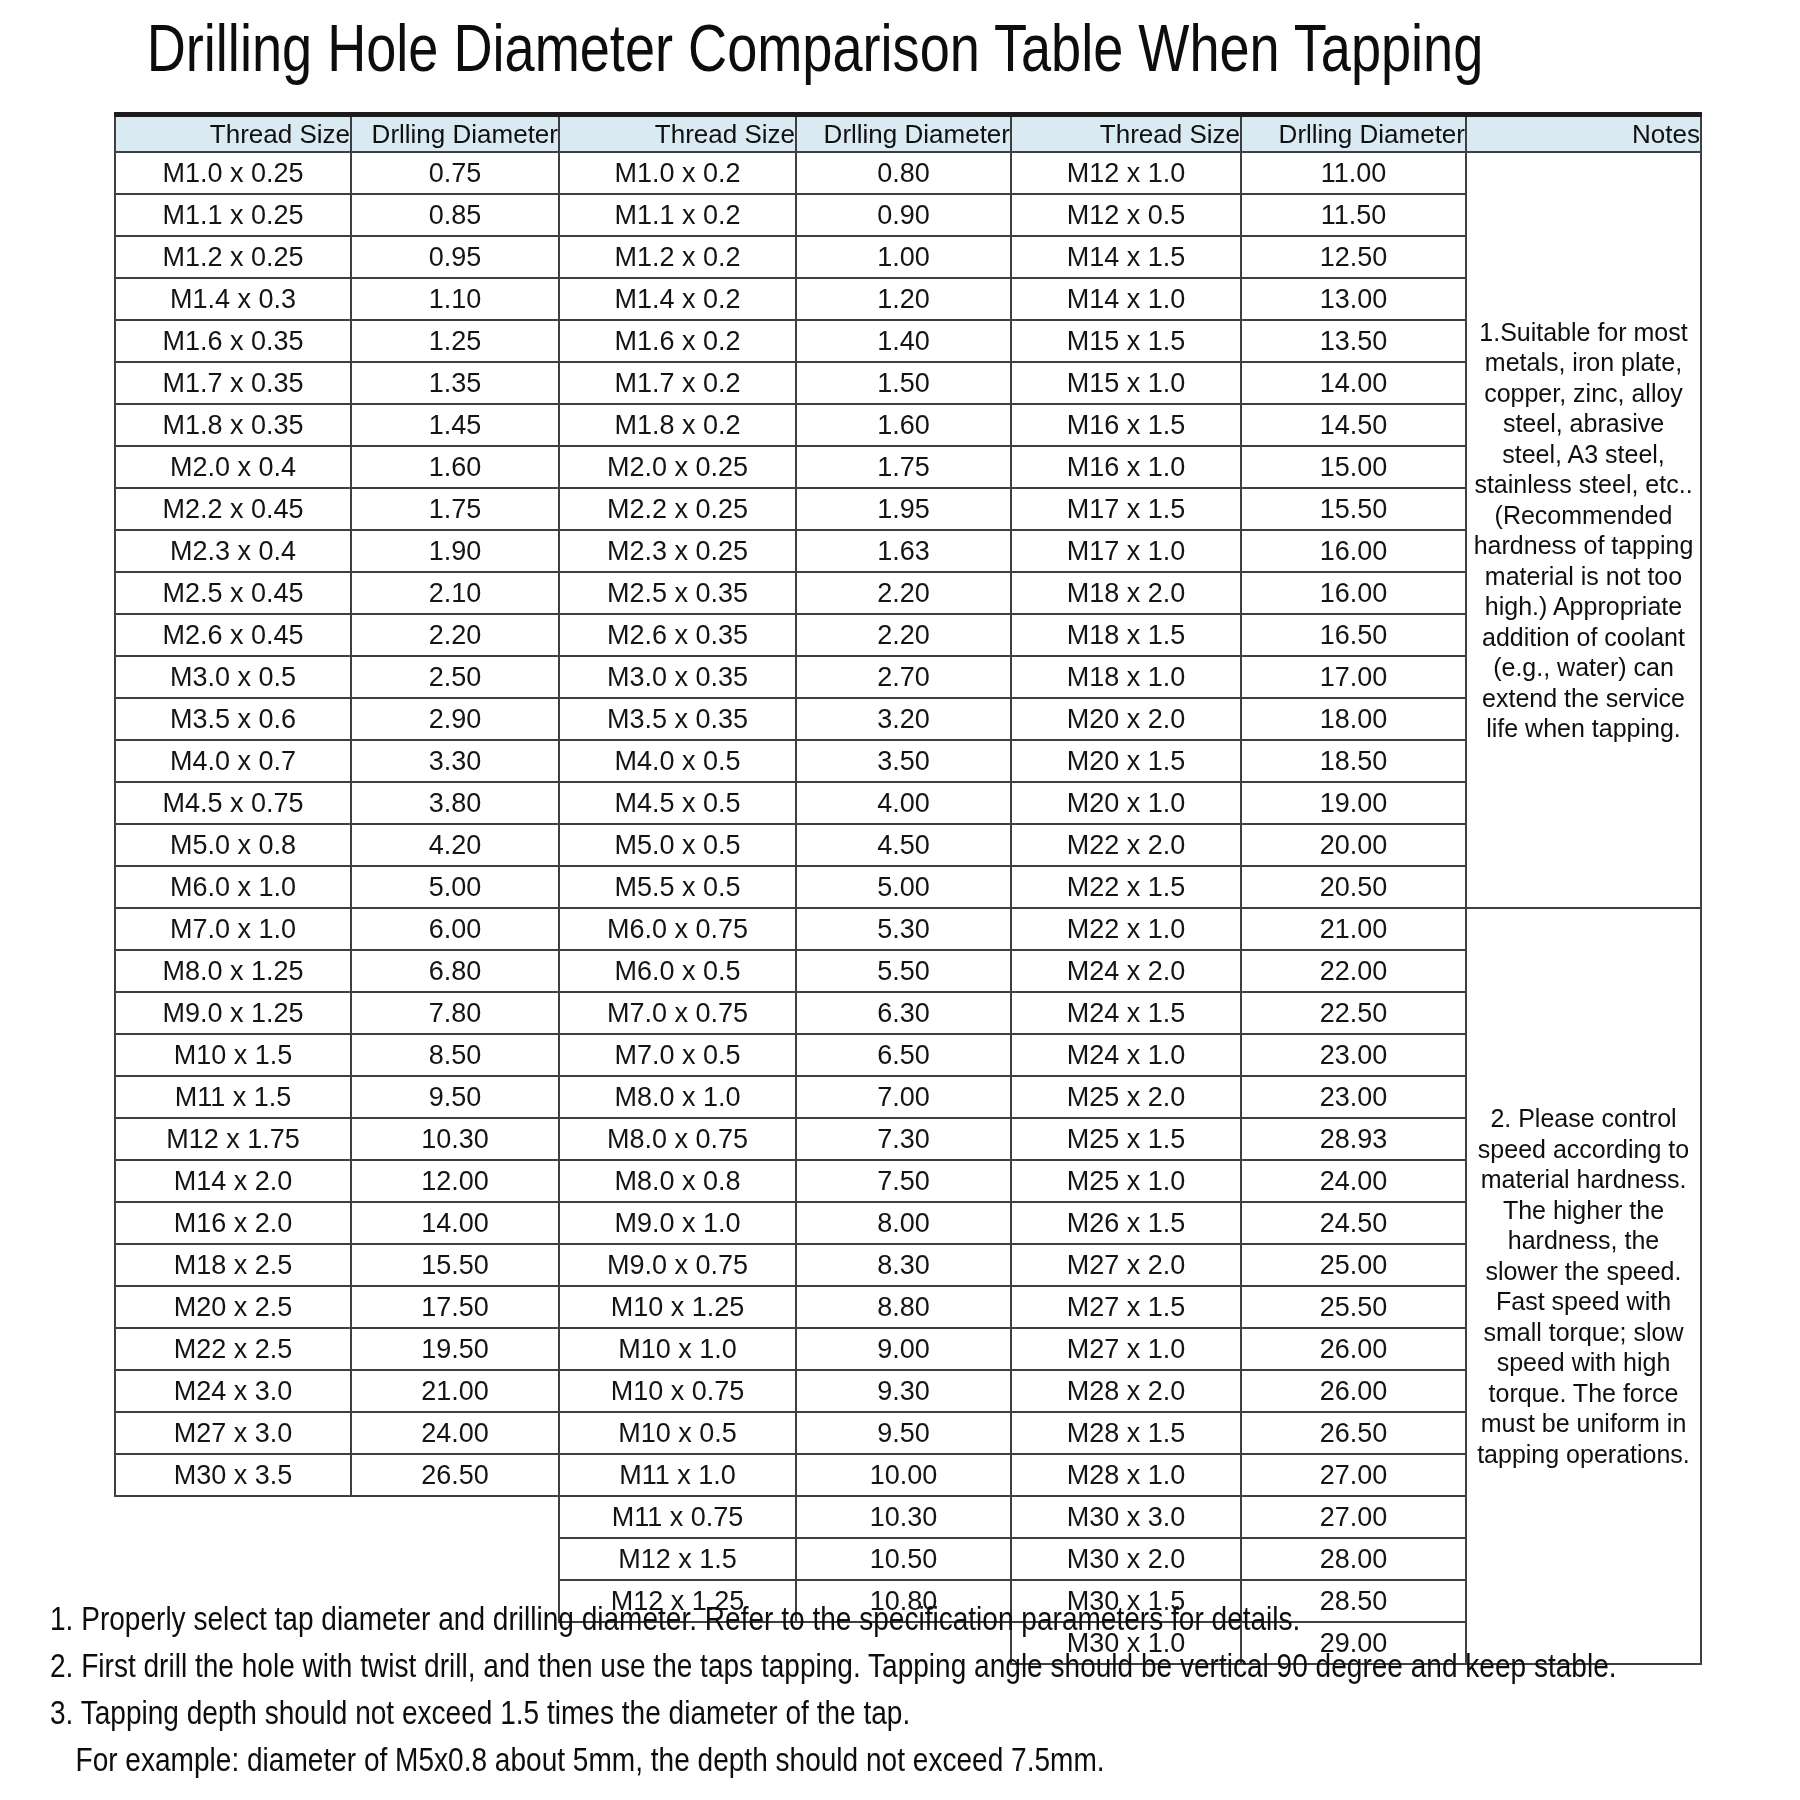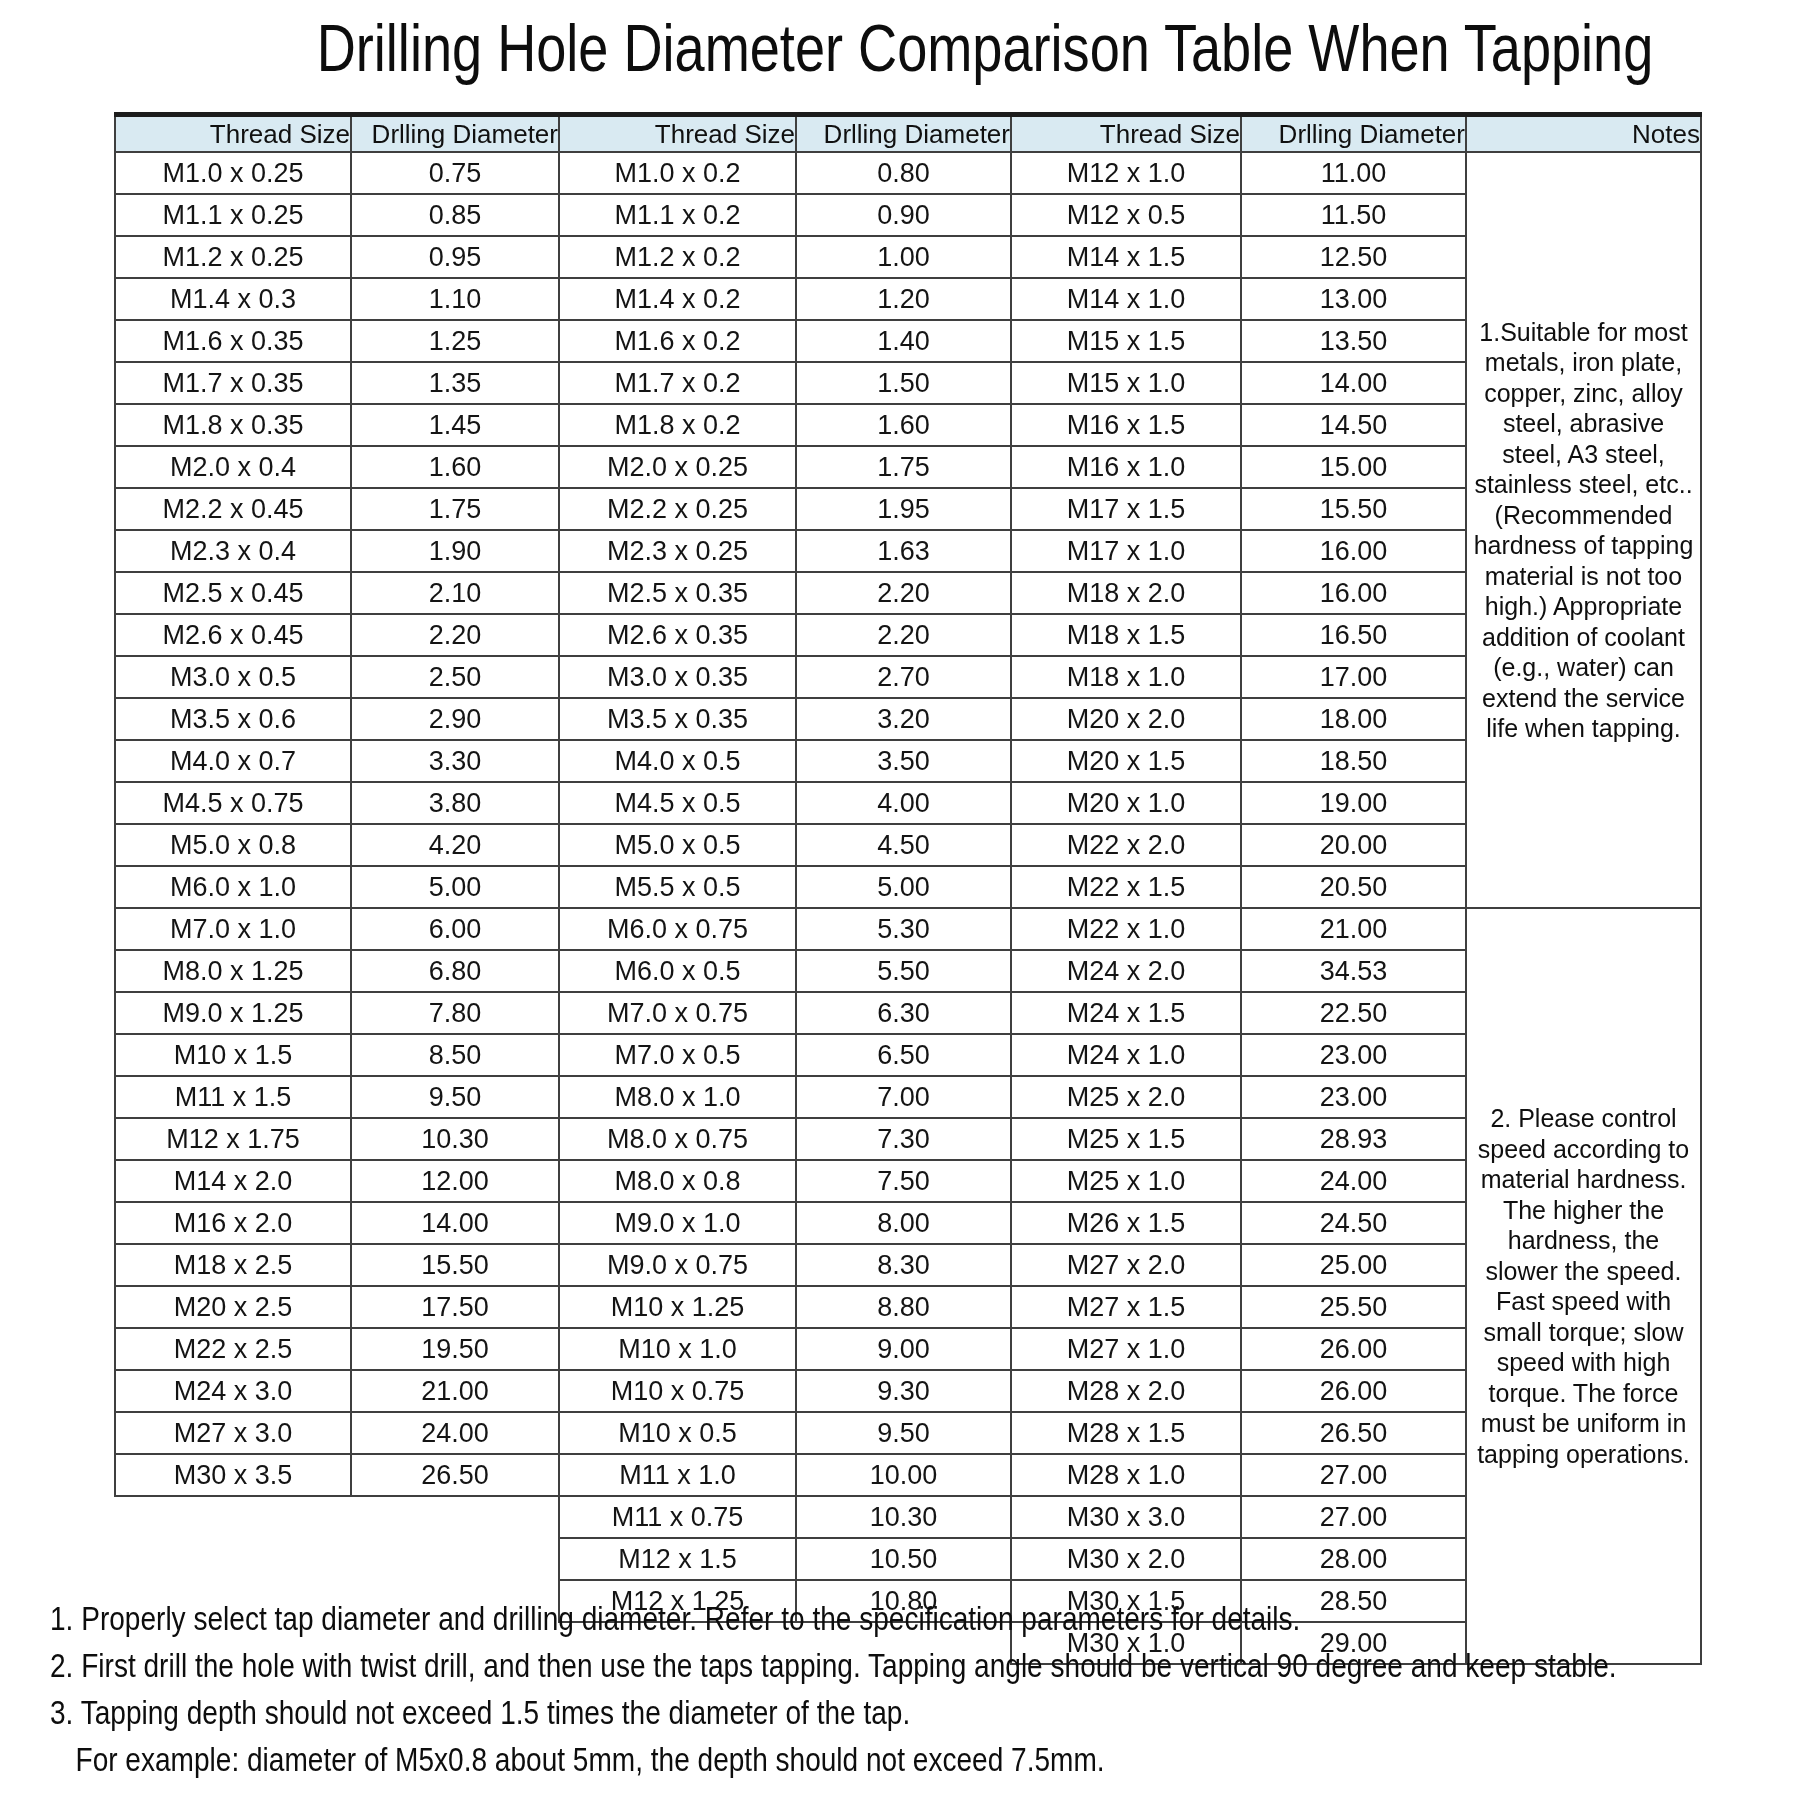--- a/index.html
+++ b/index.html
@@ -12,21 +12,21 @@
     width:1800px;height:1800px;
     background:#ffffff;
     font-family:"Liberation Sans", sans-serif;
     color:var(--text);
     position:relative;
     overflow:hidden;
   }
   .title{
     position:absolute;
     top:14px;left:0;width:1800px;
-    text-align:right;
+    text-align:left;
     font-size:66px;
     line-height:1.05;
     color:#0d0d0d;
     white-space:nowrap;
   }
   .title .squeeze{
     display:inline-block;
     transform:scaleX(0.82);
   }
   .table-wrap{
@@ -273,21 +273,21 @@
           <td>M22 x 1.0</td>
           <td>21.00</td>
           <td class="notes" rowspan="18">2. Please control speed according to material hardness. The higher the hardness, the slower the speed. Fast speed with small torque; slow speed with high torque. The force must be uniform in tapping operations.</td>
         </tr>
         <tr>
           <td>M8.0 x 1.25</td>
           <td>6.80</td>
           <td>M6.0 x 0.5</td>
           <td>5.50</td>
           <td>M24 x 2.0</td>
-          <td>34.53</td>
+          <td>22.00</td>
         </tr>
         <tr>
           <td>M9.0 x 1.25</td>
           <td>7.80</td>
           <td>M7.0 x 0.75</td>
           <td>6.30</td>
           <td>M24 x 1.5</td>
           <td>22.50</td>
         </tr>
         <tr>

